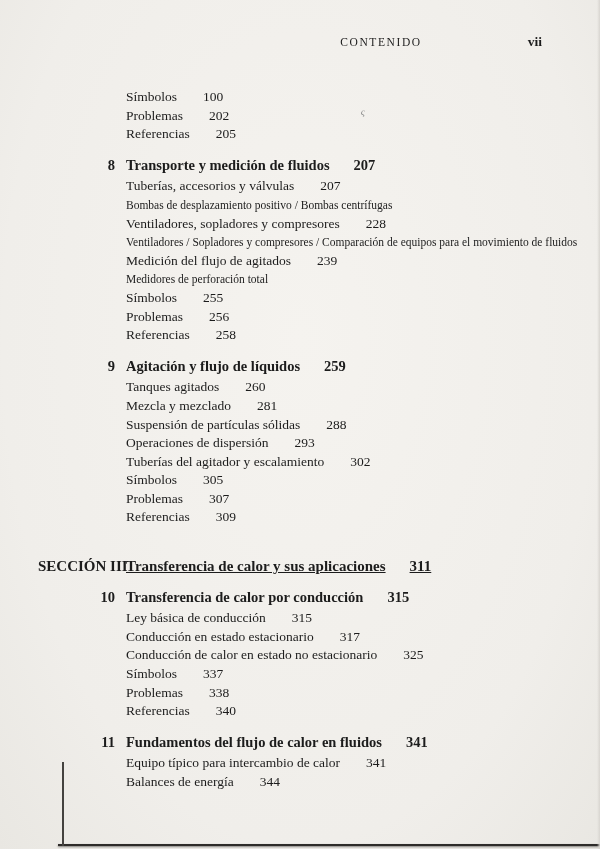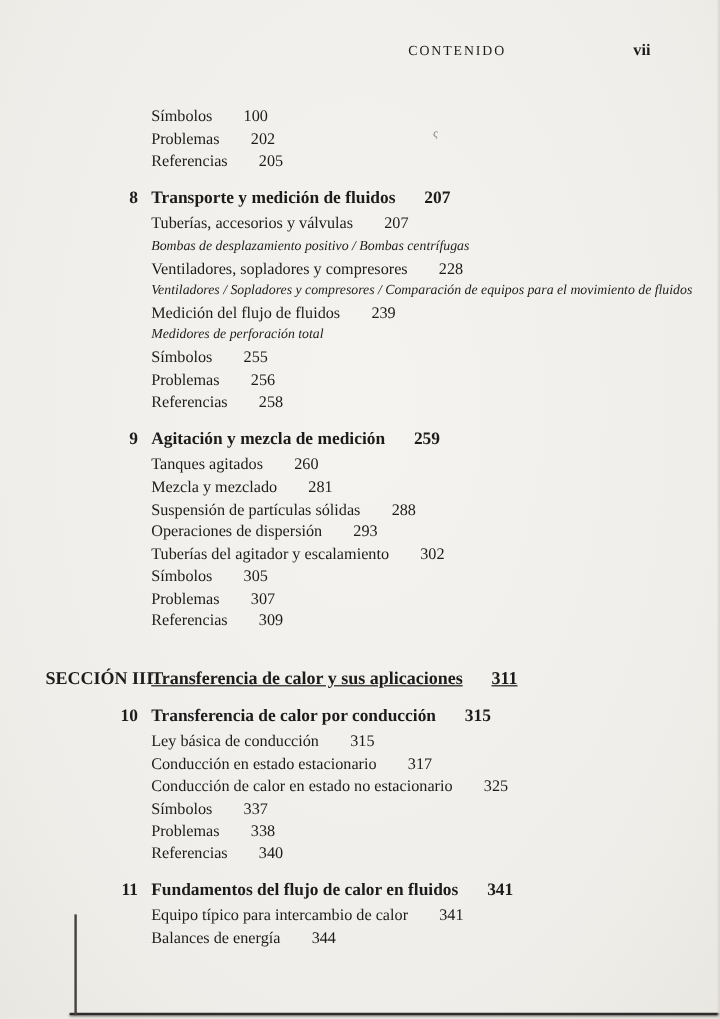--- a/index.html
+++ b/index.html
@@ -48,21 +48,20 @@
     line-height: 18.6px;
     white-space: nowrap;
   }
   .row.chapter {
     font-weight: bold;
     font-size: 14.5px;
     margin-top: 12px;
     margin-bottom: 3px;
   }
   .row.italic {
-    font-style: italic;
     font-size: 11.5px;
   }
   .row.section {
     font-weight: bold;
     font-size: 15px;
     margin-top: 30px;
     margin-bottom: 10px;
     text-decoration: underline;
   }
   .num {
@@ -126,26 +125,26 @@
 
 <div class="toc">
     <div class="row item"><span class="txt">Símbolos</span><span class="pg">100</span></div>
     <div class="row item"><span class="txt">Problemas</span><span class="pg">202</span></div>
     <div class="row item"><span class="txt">Referencias</span><span class="pg">205</span></div>
     <div class="row chapter"><span class="num">8</span><span class="txt">Transporte y medición de fluidos</span><span class="pg">207</span></div>
     <div class="row item"><span class="txt">Tuberías, accesorios y válvulas</span><span class="pg">207</span></div>
     <div class="row italic"><span class="txt">Bombas de desplazamiento positivo / Bombas centrífugas</span></div>
     <div class="row item"><span class="txt">Ventiladores, sopladores y compresores</span><span class="pg">228</span></div>
     <div class="row italic"><span class="txt">Ventiladores / Sopladores y compresores / Comparación de equipos para el movimiento de fluidos</span></div>
-    <div class="row item"><span class="txt">Medición del flujo de fluidos</span><span class="pg">239</span></div>
+    <div class="row item"><span class="txt">Medición del flujo de agitados</span><span class="pg">239</span></div>
     <div class="row italic"><span class="txt">Medidores de perforación total</span></div>
     <div class="row item"><span class="txt">Símbolos</span><span class="pg">255</span></div>
     <div class="row item"><span class="txt">Problemas</span><span class="pg">256</span></div>
     <div class="row item"><span class="txt">Referencias</span><span class="pg">258</span></div>
-    <div class="row chapter"><span class="num">9</span><span class="txt">Agitación y mezcla de medición</span><span class="pg">259</span></div>
+    <div class="row chapter"><span class="num">9</span><span class="txt">Agitación y flujo de líquidos</span><span class="pg">259</span></div>
     <div class="row item"><span class="txt">Tanques agitados</span><span class="pg">260</span></div>
     <div class="row item"><span class="txt">Mezcla y mezclado</span><span class="pg">281</span></div>
     <div class="row item"><span class="txt">Suspensión de partículas sólidas</span><span class="pg">288</span></div>
     <div class="row item"><span class="txt">Operaciones de dispersión</span><span class="pg">293</span></div>
     <div class="row item"><span class="txt">Tuberías del agitador y escalamiento</span><span class="pg">302</span></div>
     <div class="row item"><span class="txt">Símbolos</span><span class="pg">305</span></div>
     <div class="row item"><span class="txt">Problemas</span><span class="pg">307</span></div>
     <div class="row item"><span class="txt">Referencias</span><span class="pg">309</span></div>
     <div class="row section"><span class="num">SECCIÓN III</span><span class="txt">Transferencia de calor y sus aplicaciones</span><span class="pg">311</span></div>
     <div class="row chapter"><span class="num">10</span><span class="txt">Transferencia de calor por conducción</span><span class="pg">315</span></div>

